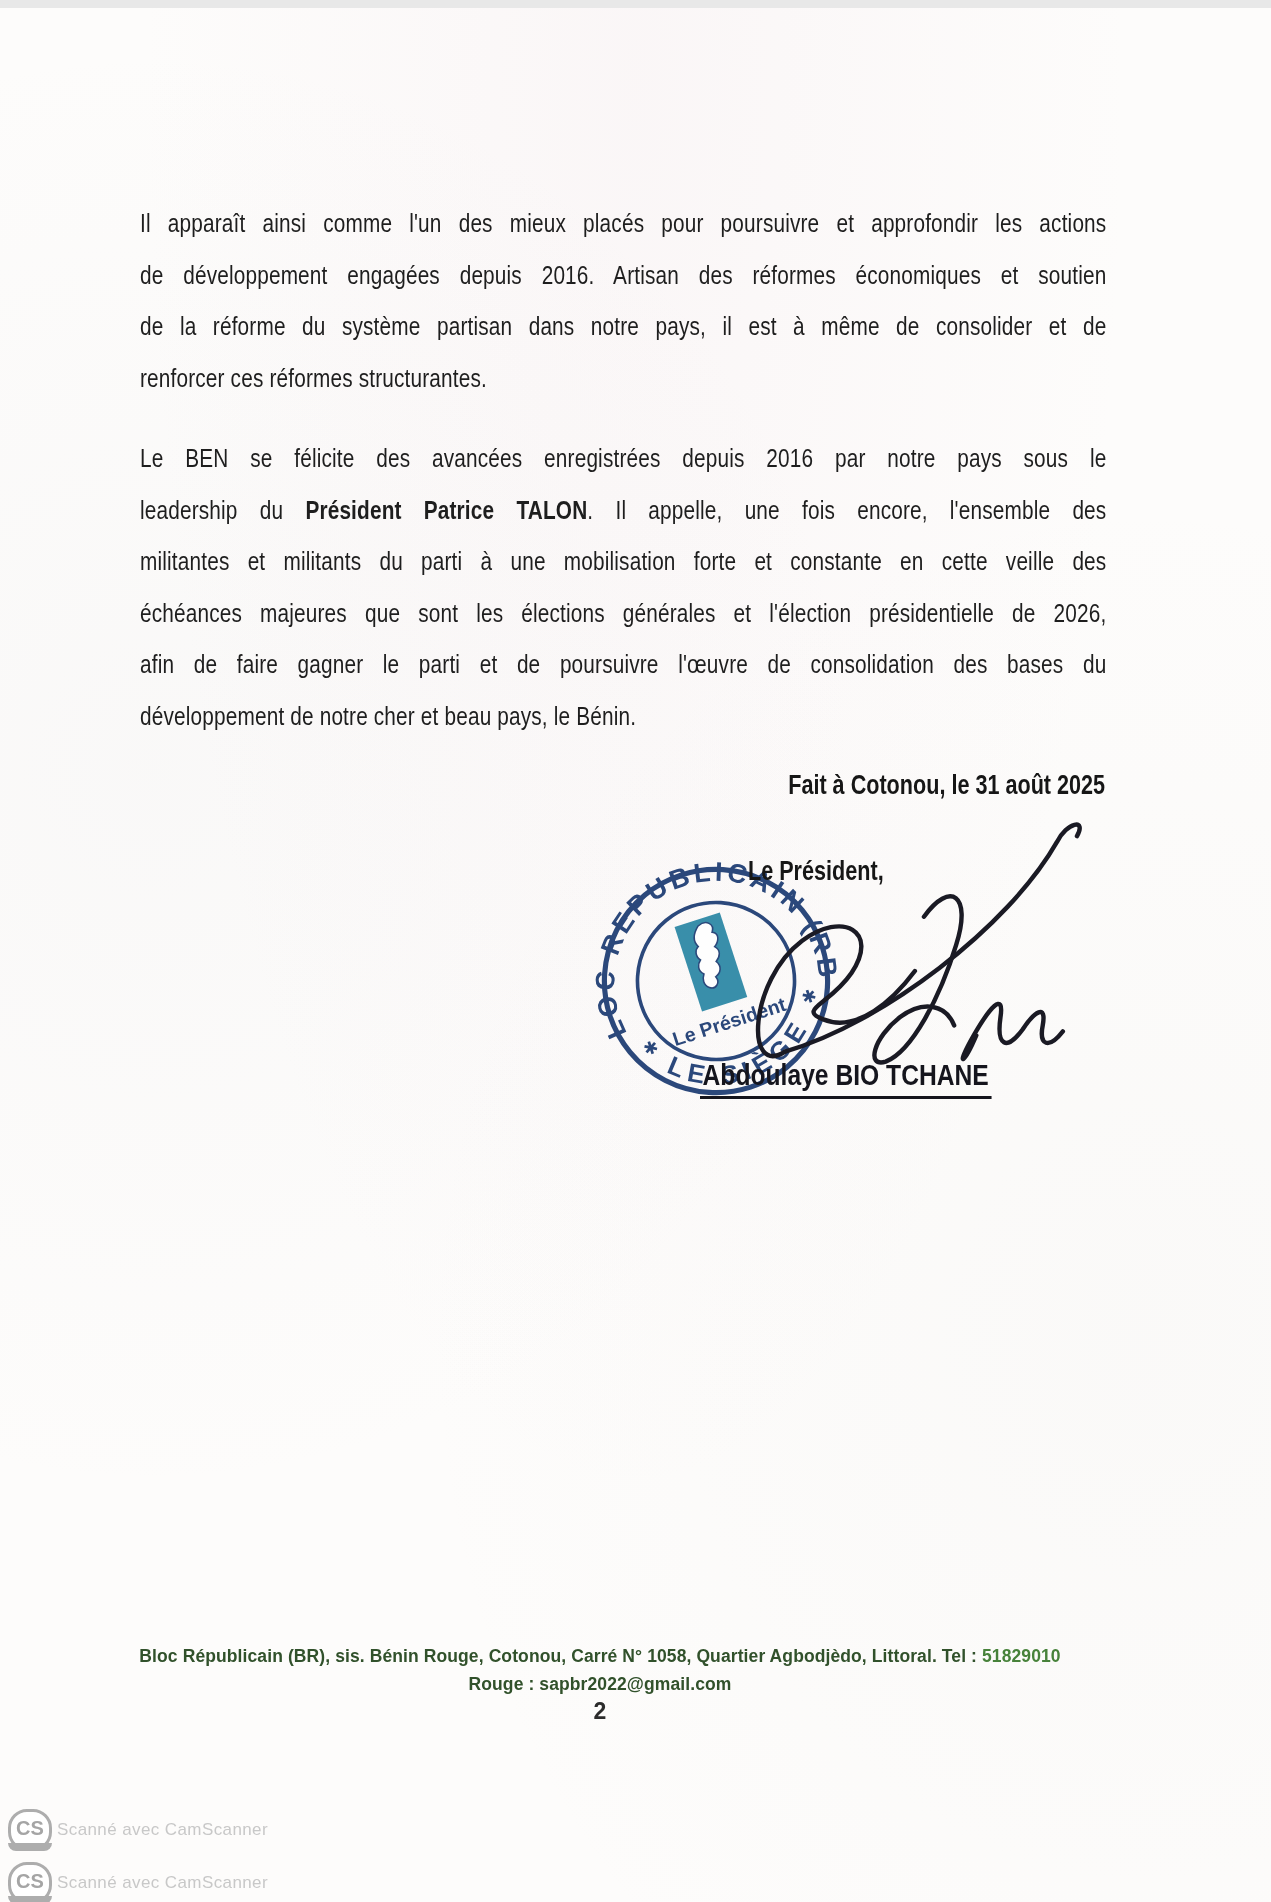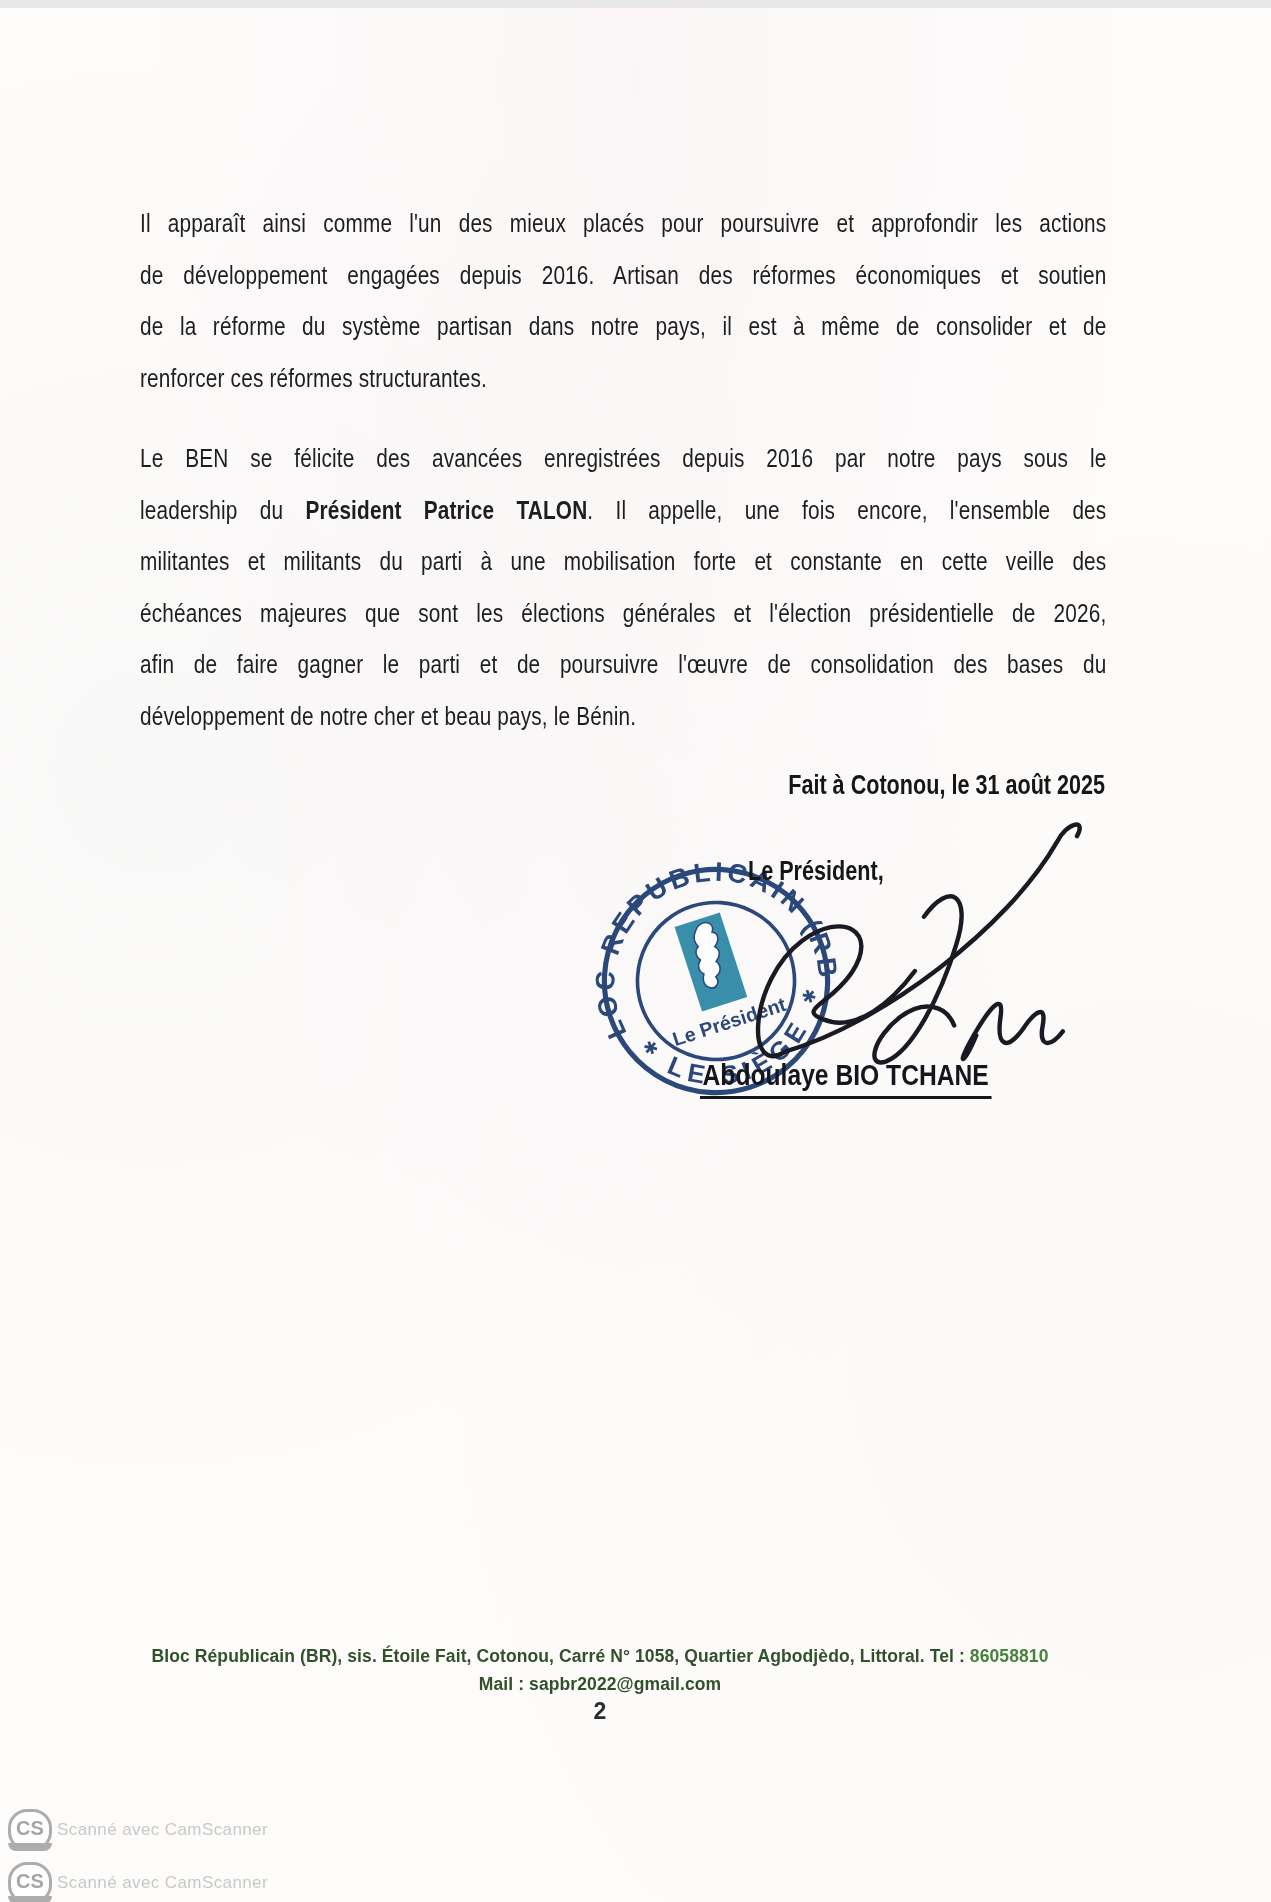--- a/index.html
+++ b/index.html
@@ -136,22 +136,22 @@
       <path d="M 448,18 C 458,0 438,4 428,24 C 380,108 255,204 158,232"></path>
       <path d="M 158,232 C 118,258 122,162 175,122 C 215,92 252,112 224,154 C 202,186 170,190 196,200 C 230,214 266,180 287,152"></path>
       <path d="M 296,98 C 322,62 344,76 328,126 C 312,178 284,232 258,242 C 238,248 246,218 272,198 C 296,180 318,186 326,206"></path>
       <path d="M 348,216 C 336,244 328,248 342,222 C 362,186 376,172 372,198 C 368,226 378,232 394,210 C 406,192 418,184 414,206 C 410,226 420,230 434,212"></path>
     </g>
   </svg>
 
   <div class="signer-name">Abdoulaye BIO TCHANE</div>
 
   <div class="footer">
-    <div><span>Bloc Républicain (BR), sis. Étoile Fait, Cotonou, Carré N° 1058, Quartier Agbodjèdo, Littoral. Tel : </span><span class="tel">86058810</span></div>
-    <div>Mail : sapbr2022@gmail.com</div>
+    <div><span>Bloc Républicain (BR), sis. Bénin Rouge, Cotonou, Carré N° 1058, Quartier Agbodjèdo, Littoral. Tel : </span><span class="tel">51829010</span></div>
+    <div>Rouge : sapbr2022@gmail.com</div>
   </div>
   <div class="page-number">2</div>
 
   <div class="cs-badge cs-badge-1">
     <span class="cs-letters">CS</span>
   </div>
   <div class="cs-label cs-label-1">Scanné avec CamScanner</div>
   <div class="cs-badge cs-badge-2">
     <span class="cs-letters">CS</span>
   </div>

